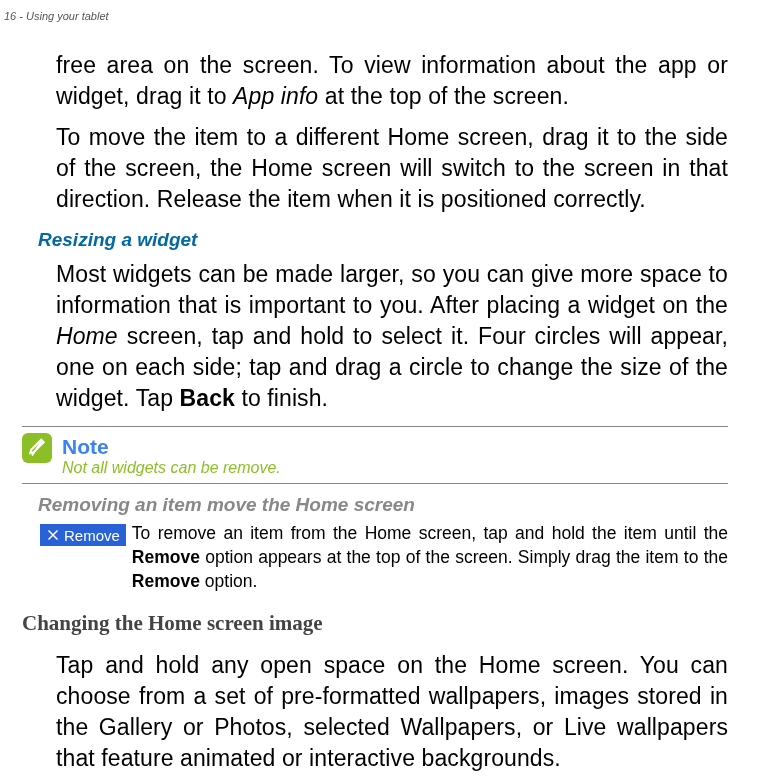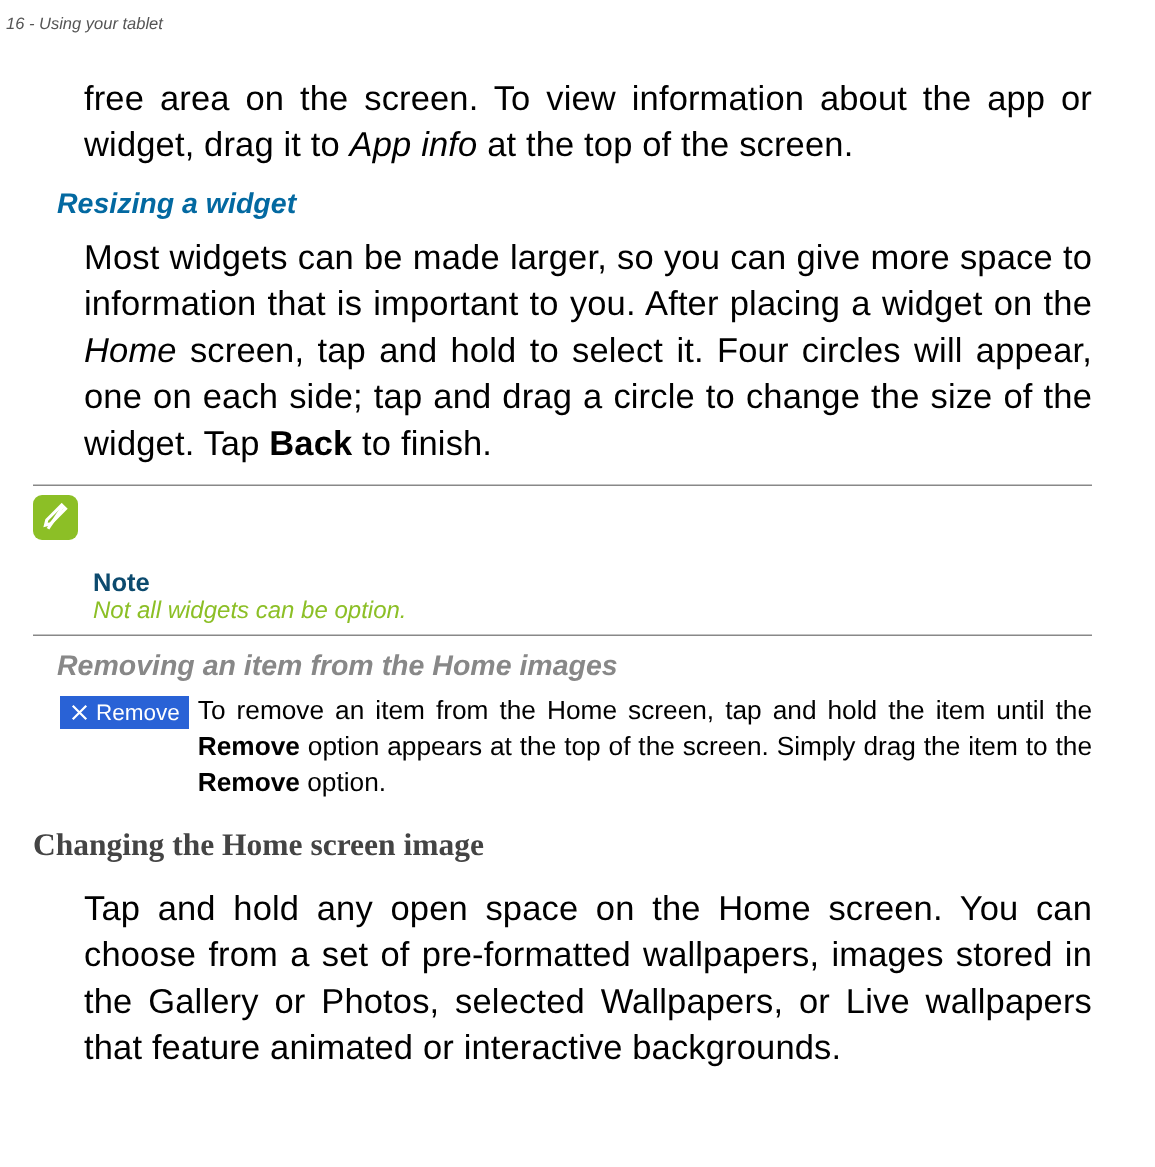--- a/index.html
+++ b/index.html
@@ -76,25 +76,24 @@
       flex-shrink: 0;
     }
     .note-icon svg {
       width: 20px;
       height: 20px;
     }
     .note-content {
       padding-top: 2px;
     }
     .note-label {
-      font-size: 17px;
+      font-size: 21px;
       font-weight: bold;
-      color: #0c4a6e;
+      color: #3b82f6;
       display: block;
-      margin-top: 47px;
     }
     .note-text {
       font-size: 16px;
       font-style: italic;
       color: #8cbf26;
     }
     .remove-section {
       display: flex;
       align-items: flex-start;
       gap: 6px;
@@ -131,42 +130,43 @@
 <body>
 
 <div class="page-header">16 - Using your tablet</div>
 
 <div class="content">
 
   <p class="body-text">
     <span>free area on the screen. To view information about the app or widget, drag it to </span><span class="italic">App info</span><span> at the top of the screen.</span>
   </p>
 
+  <p class="body-text">To move the item to a different Home screen, drag it to the side of the screen, the Home screen will switch to the screen in that direction. Release the item when it is positioned correctly.</p>
 
   <h3 class="section-title-tan">Resizing a widget</h3>
 
   <p class="body-text">
     <span>Most widgets can be made larger, so you can give more space to information that is important to you. After placing a widget on the </span><span class="italic">Home</span><span> screen, tap and hold to select it. Four circles will appear, one on each side; tap and drag a circle to change the size of the widget. Tap </span><span class="bold">Back</span><span> to finish.</span>
   </p>
 
   <div class="note-box">
     <div class="note-icon">
       <svg viewBox="0 0 24 24" fill="none" stroke="#fff" stroke-width="2.5">
         <path d="M4 4 L20 20 M20 4 L20 20 M4 4 L4 10" stroke="none"></path>
         <path d="M18 3 L6 21"></path>
         <path d="M17 2 L20 5 L8 17 L4 18 L5 14 Z" fill="none"></path>
       </svg>
     </div>
     <div class="note-content">
       <span class="note-label">Note</span>
-      <span class="note-text">Not all widgets can be option.</span>
+      <span class="note-text">Not all widgets can be remove.</span>
     </div>
   </div>
 
-  <h3 class="section-title-gray">Removing an item from the Home images</h3>
+  <h3 class="section-title-gray">Removing an item move the Home screen</h3>
 
   <div class="remove-section">
     <span class="remove-badge">
       <svg viewBox="0 0 24 24">
         <path d="M6 6 L18 18 M18 6 L6 18" stroke="#fff" stroke-width="2" fill="none"></path>
       </svg>
       <span>Remove</span>
     </span>
     <p class="remove-body">
       <span>To remove an item from the Home screen, tap and hold the item until the </span><span class="bold">Remove</span><span> option appears at the top of the screen. Simply drag the item to the </span><span class="bold">Remove</span><span> option.</span>

